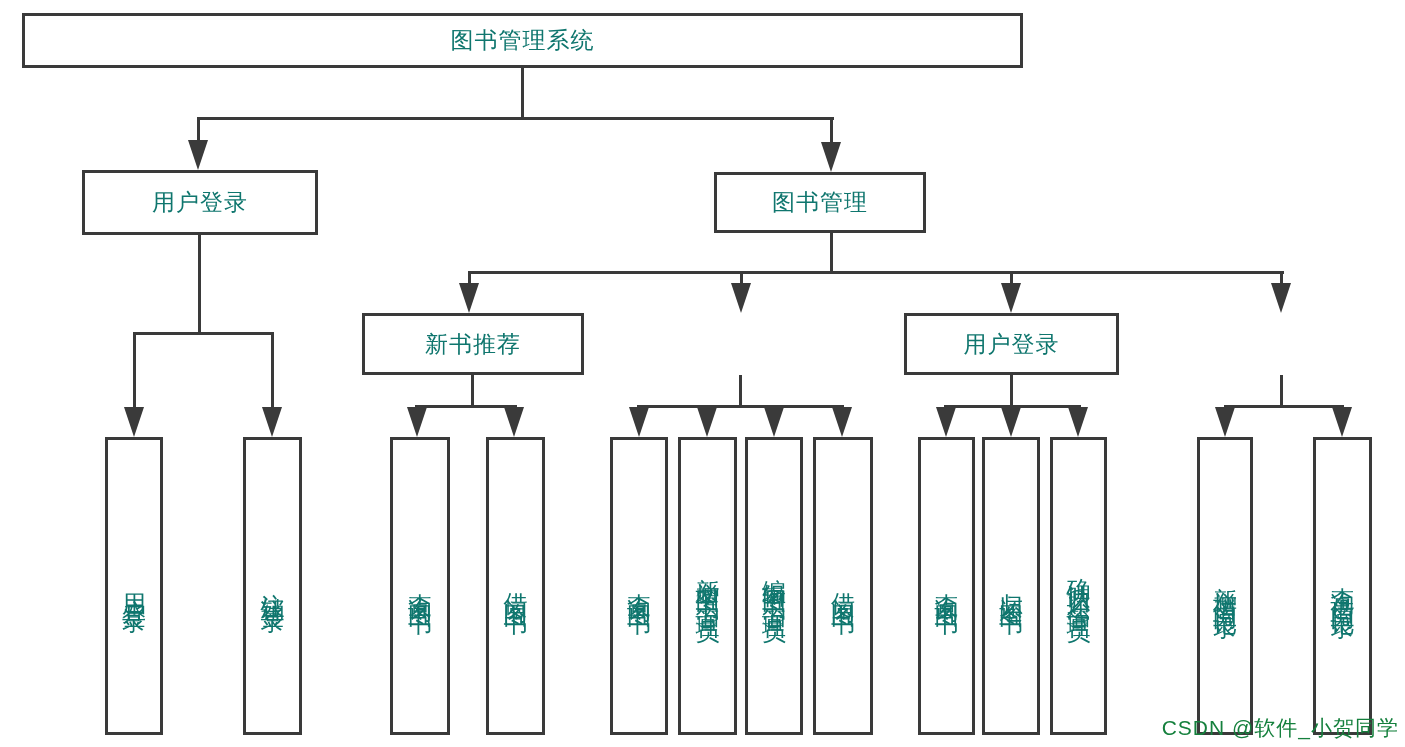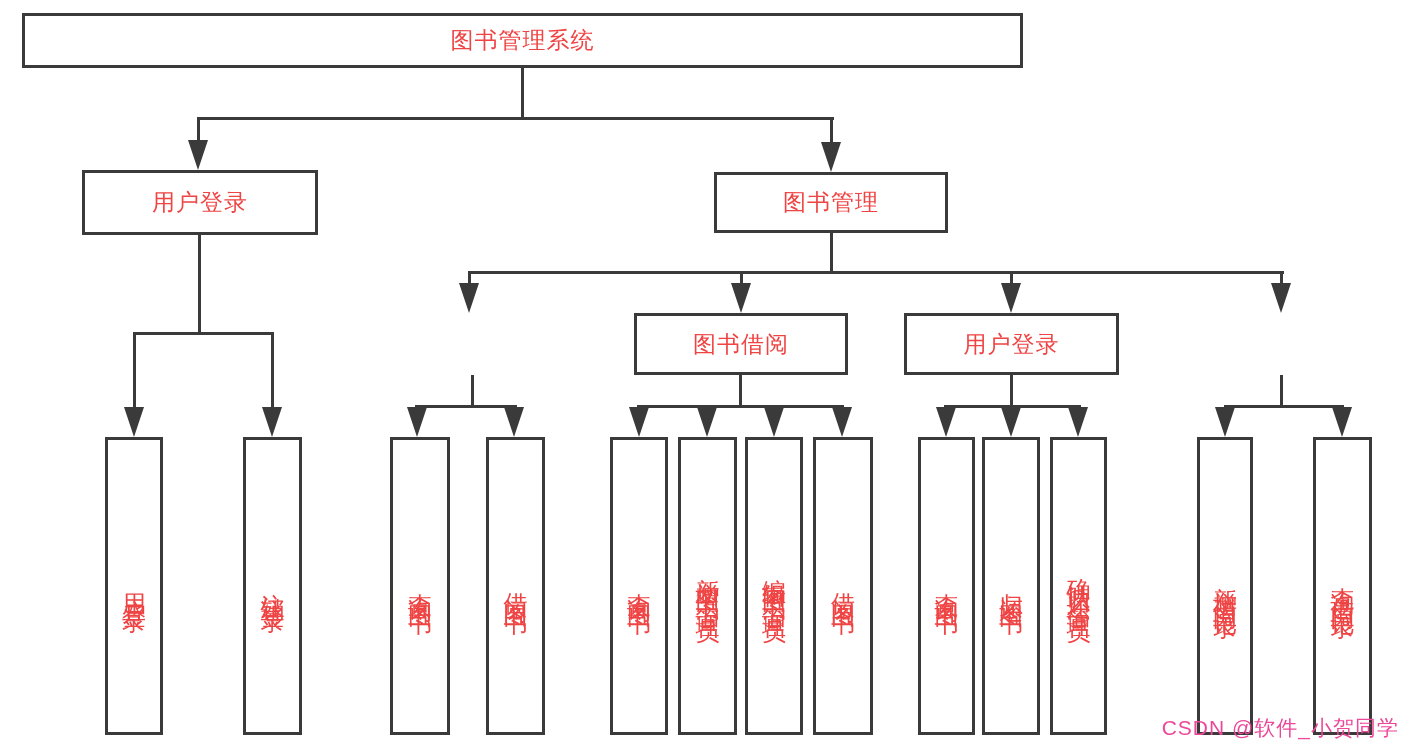--- a/index.html
+++ b/index.html
@@ -16,21 +16,21 @@
     font-family: "Liberation Sans", "DejaVu Sans", sans-serif;
   }
   .box {
     position: absolute;
     box-sizing: border-box;
     background: #ffffff;
     border: 3px solid #3a3a3a;
     display: flex;
     align-items: center;
     justify-content: center;
-    color: #ef4444;
+    color: #0f766e;
   }
   .h-label {
     font-size: 23px;
     letter-spacing: 1px;
     white-space: nowrap;
   }
   .v-label {
     writing-mode: vertical-rl;
     text-orientation: mixed;
     font-size: 24px;
@@ -47,21 +47,21 @@
     height: 0;
     border-left: 10px solid transparent;
     border-right: 10px solid transparent;
     border-top: 30px solid #3a3a3a;
   }
   .watermark {
     position: absolute;
     right: 6px;
     bottom: 5px;
     font-size: 21px;
-    color: #ec4899;
+    color: #15803d;
     letter-spacing: 1px;
     white-space: nowrap;
   }
 </style>
 </head>
 <body>
 
 <div id="canvas">
 
   <div class="line" style="left:521px; top:68px;  width:3px;   height:52px;"></div>
@@ -115,23 +115,23 @@
   <div class="arrow-down" style="left:936px;  top:407px;"></div>
   <div class="arrow-down" style="left:1001px; top:407px;"></div>
   <div class="arrow-down" style="left:1068px; top:407px;"></div>
 
   <div class="arrow-down" style="left:1215px; top:407px;"></div>
   <div class="arrow-down" style="left:1332px; top:407px;"></div>
 
   <div class="box h-label" style="left:22px; top:13px; width:1001px; height:55px;">图书管理系统</div>
 
   <div class="box h-label" style="left:82px; top:170px; width:236px; height:65px;">用户登录</div>
-  <div class="box h-label" style="left:714px; top:172px; width:234px; height:61px;">图书管理</div>
+  <div class="box h-label" style="left:714px; top:172px; width:212px; height:61px;">图书管理</div>
 
-  <div class="box h-label" style="left:634px; top:313px; width:214px; height:62px;">图书借阅</div>
+  <div class="box h-label" style="left:362px; top:313px; width:222px; height:62px;">新书推荐</div>
   <div class="box h-label" style="left:904px; top:313px; width:215px; height:62px;">用户登录</div>
 
   <div class="box v-label" style="left:105px; top:437px; width:58px; height:298px;">用户登录</div>
   <div class="box v-label" style="left:243px; top:437px; width:59px; height:298px;">注销登录</div>
 
   <div class="box v-label" style="left:390px; top:437px; width:60px; height:298px;">查询图书</div>
   <div class="box v-label" style="left:486px; top:437px; width:59px; height:298px;">借阅图书</div>
 
   <div class="box v-label" style="left:610px; top:437px; width:58px; height:298px;">查询图书</div>
   <div class="box v-label" style="left:678px; top:437px; width:59px; height:298px;">新增图书（管理员）</div>

